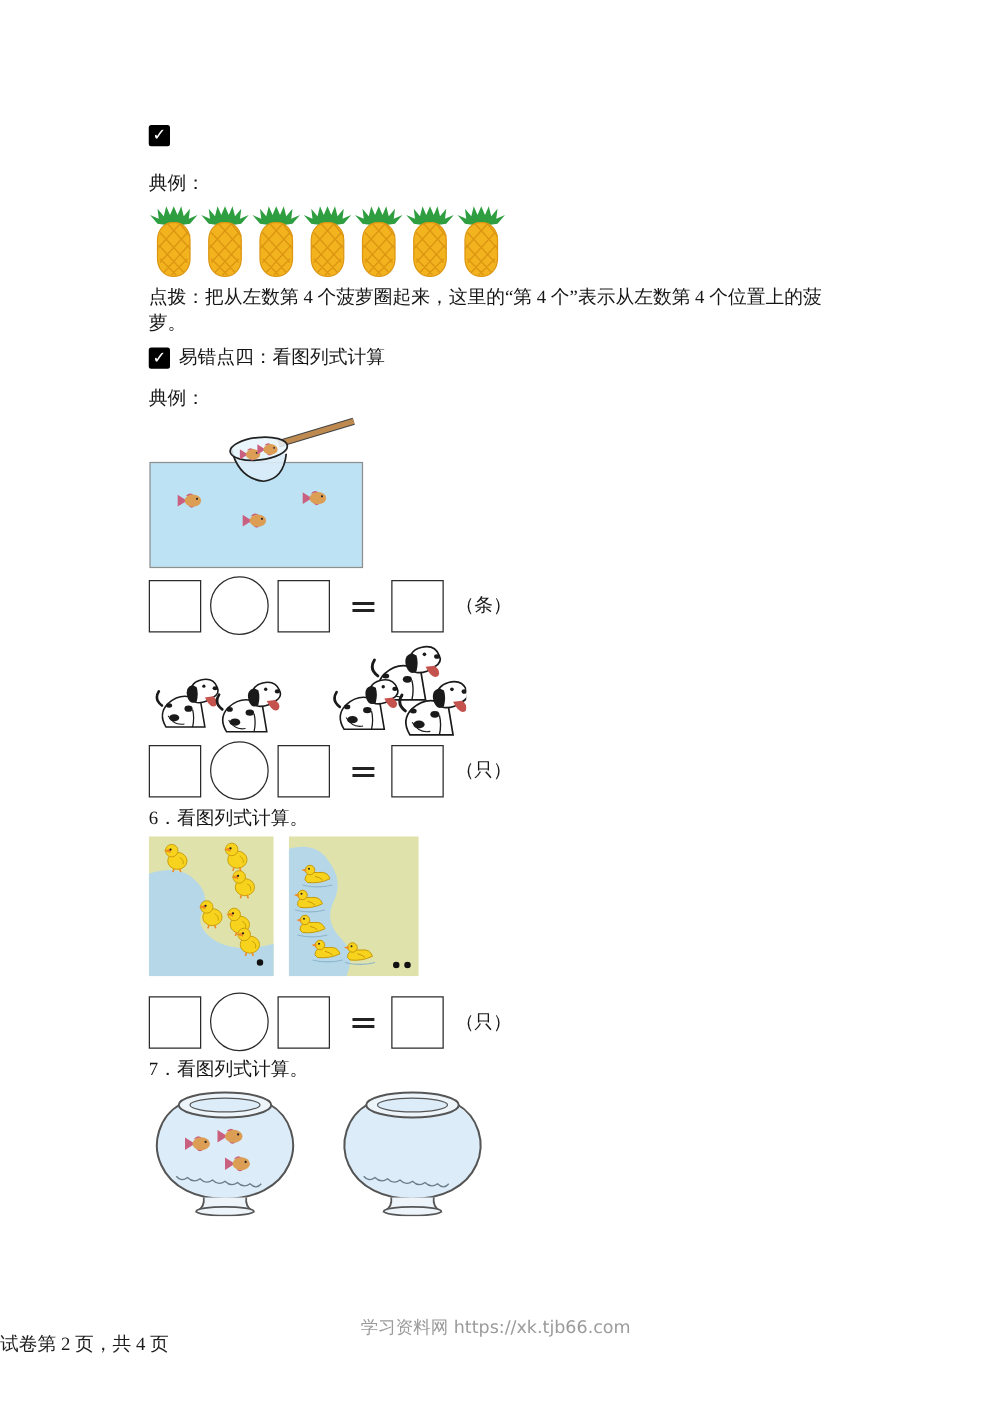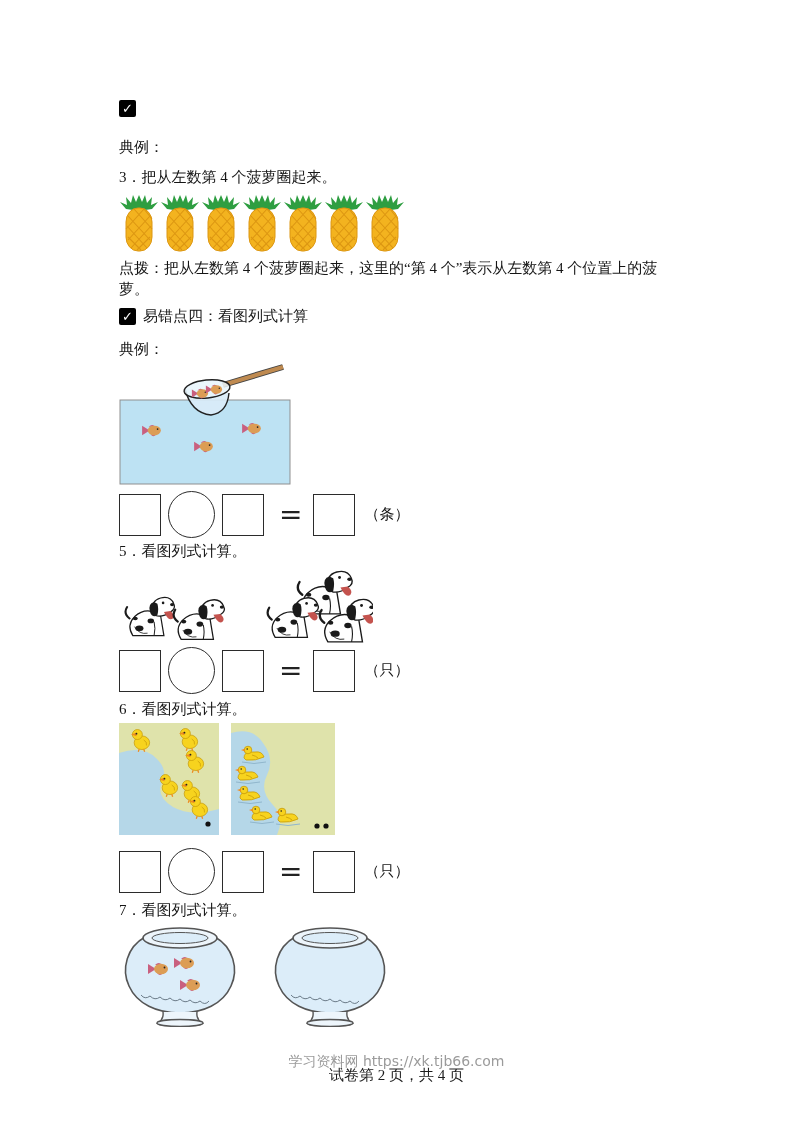--- a/index.html
+++ b/index.html
@@ -10,21 +10,21 @@
   .hrow{display:flex;align-items:center;gap:7px}
   .chk{width:17px;height:17px;background:#000;color:#fff;display:inline-flex;align-items:center;justify-content:center;font-size:13px;flex:none;border-radius:2px;font-family:"DejaVu Sans",sans-serif}
   .pine-row svg{display:block}
   .eqrow{display:flex;align-items:center;height:47px}
   .box{width:42px;height:42px;border:1.6px solid #2b2b2b;background:#fff;flex:none}
   .circle{width:47px;height:47px;border:1.6px solid #2b2b2b;border-radius:50%;margin:0 7px;flex:none}
   .eqsign{font-size:28px;line-height:42px;margin:0 11px 0 15px;font-family:"DejaVu Sans",sans-serif;color:#222}
   .unit{margin-left:9px;font-size:15px}
   .duck-panels{display:flex;gap:12px}
   .watermark{position:absolute;top:1053px;left:0;width:100%;text-align:center;color:#9b9b9b;font-size:14px;font-family:"DejaVu Sans","Liberation Sans",sans-serif}
-  .pageinfo{position:absolute;top:1066px;left:0;width:100%;text-align:center;color:#1c1c1c;font-size:15px}
+  .pageinfo{position:absolute;top:1066px;left:0;width:100%;text-align:left;color:#1c1c1c;font-size:15px}
   svg{display:block}
 </style>
 </head>
 <body>
 
 <svg width="0" height="0" style="position:absolute" aria-hidden="true">
   <defs>
     <symbol id="pineapple" viewBox="0 0 40 58">
       <path d="M20 1 L23 8 L26 1 L28 9 L33 3 L32 11 L39 8 L33 15 L26 16 L20 17 L14 16 L7 15 L1 8 L8 11 L7 3 L12 9 L14 1 L17 8 Z" fill="var(--pineapple-leaf,#2e9e41)"></path>
       <rect x="7" y="14" width="26" height="43" rx="12" ry="14" fill="var(--pineapple-body,#f3b31f)" stroke="#dc9612" stroke-width="1"></rect>
@@ -82,21 +82,20 @@
 </svg>
 
 <div class="content">
 
   <div class="hrow" style="margin-top:100px">
     <span class="chk">✓</span>
   </div>
 
   <p style="margin-top:20px">典例：</p>
 
-  <p style="margin-top:9px">3．把从左数第 4 个菠萝圈起来。</p>
 
   <div class="pine-row" style="margin-top:6px">
     <svg width="287" height="58" viewBox="0 0 287 58">
       <g id="pine-g">
           <use href="#pineapple" x="0" y="0" width="40" height="58"></use>
           <use href="#pineapple" x="41" y="0" width="40" height="58"></use>
           <use href="#pineapple" x="82" y="0" width="40" height="58"></use>
           <use href="#pineapple" x="123" y="0" width="40" height="58"></use>
           <use href="#pineapple" x="164" y="0" width="40" height="58"></use>
           <use href="#pineapple" x="205" y="0" width="40" height="58"></use>
@@ -134,21 +133,20 @@
 
   <div class="eqrow" style="margin-top:6px">
     <span class="box"></span>
     <span class="circle"></span>
     <span class="box"></span>
     <span class="eqsign">=</span>
     <span class="box"></span>
     <span class="unit">（条）</span>
   </div>
 
-  <p style="margin-top:3px">5．看图列式计算。</p>
 
   <svg style="margin-top:5px" width="254" height="78" viewBox="0 0 254 78">
     <g id="dogs-left">
         <use href="#dog" x="4" y="26" width="54" height="46"></use>
         <use href="#dog" x="52" y="28" width="56" height="48"></use>
       </g>
     <g id="dogs-right">
         <use href="#dog" x="176" y="0" width="60" height="50"></use>
         <use href="#dog" x="146" y="26" width="56" height="48"></use>
         <use href="#dog" x="198" y="28" width="60" height="50"></use>

